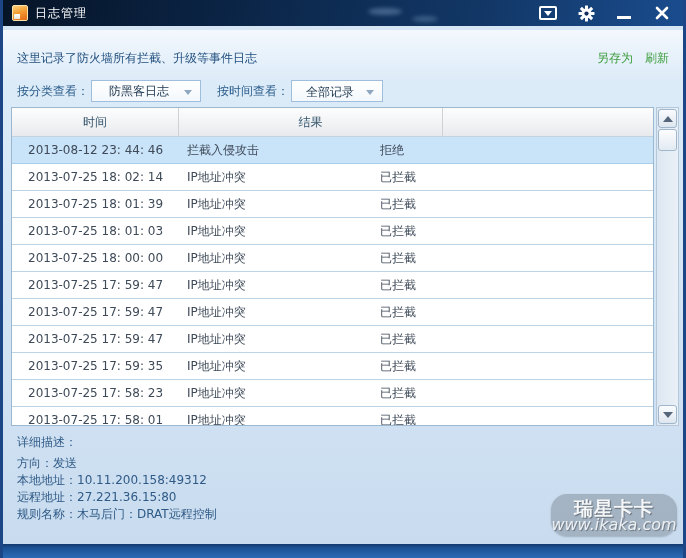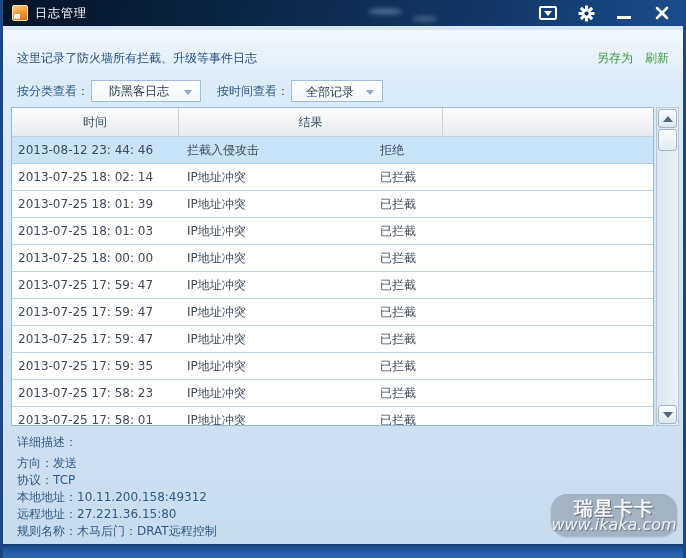--- a/index.html
+++ b/index.html
@@ -57,21 +57,21 @@
   .log-table { width:648px; border:1px solid #9cb8d0; background:#fff; overflow:hidden; display:flex; flex-direction:column; }
   .thead { display:flex; height:29px; flex:none; background:linear-gradient(180deg,#fdfdfe 0%,#f2f3f5 55%,#e7e9ec 100%);
            border-bottom:1px solid #c4d2de; }
   .th { display:flex; align-items:center; justify-content:center; color:#33536b; border-right:1px solid #cdd2d7; }
   .th-time { width:167px; } .th-event { width:193px; } .th-result { width:264px;text-align:right; }
   .th-fill { flex:1; border-right:none; }
   .tbody { flex:1; overflow:hidden; }
   .row { display:flex; height:27px; background:#fff; border-bottom:1px solid #bdd3e6; cursor:pointer; }
   .row.selected { background:#c9e3f8; border-bottom:1px solid #a9cdec; }
   .cell { display:flex; align-items:center; color:#3e4a58; }
-  .c-time { width:167px; padding-left:6px; } .c-event { width:193px; padding-left:8px; }
+  .c-time { width:167px; padding-left:16px; } .c-event { width:193px; padding-left:8px; }
   .c-result { flex:1; padding-left:8px; }
 
   
   .scrollbar { width:23px; height:319px; margin-left:2px; background:linear-gradient(90deg,#dde7f1,#e9f0f7);
                border:1px solid #b4c8da; display:flex; flex-direction:column; align-items:center; }
   .sb-btn { width:19px; height:19px; margin:1px 0; border:1px solid #9fb6cb; border-radius:3px;
             background:linear-gradient(180deg,#fafcfe,#dde6ef); display:flex; align-items:center; justify-content:center; cursor:pointer; }
   .sb-thumb { width:19px; height:22px; border:1px solid #9fb6cb; border-radius:3px;
               background:linear-gradient(180deg,#fcfdfe,#e2eaf2); cursor:grab; }
   .sb-track { flex:1; width:100%; }
@@ -241,21 +241,20 @@
         <div class="sb-track"></div>
         <div class="sb-btn">
             <div class="tri-down"></div>
           </div>
       </div>
     </div>
 
     <div class="details">
       <div class="details-label">详细描述：</div>
       <div class="detail-line">方向：发送</div>
-      <div class="detail-line">协议：TCP</div>
       <div class="detail-line">本地地址：10.11.200.158:49312</div>
       <div class="detail-line">远程地址：27.221.36.15:80</div>
       <div class="detail-line">规则名称：木马后门：DRAT远程控制</div>
     </div>
 
     <div class="watermark">
       <div class="wm-brand">瑞星卡卡</div>
       <div class="wm-url">www.ikaka.com</div>
     </div>
   </div>

